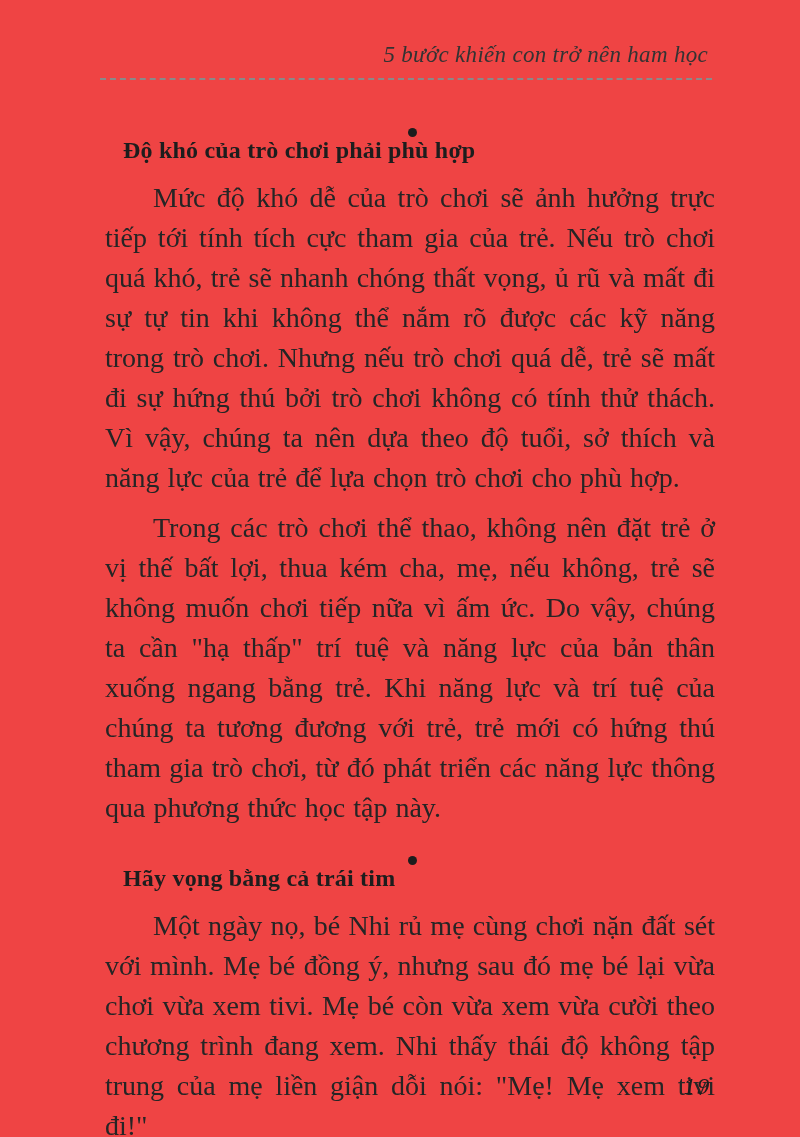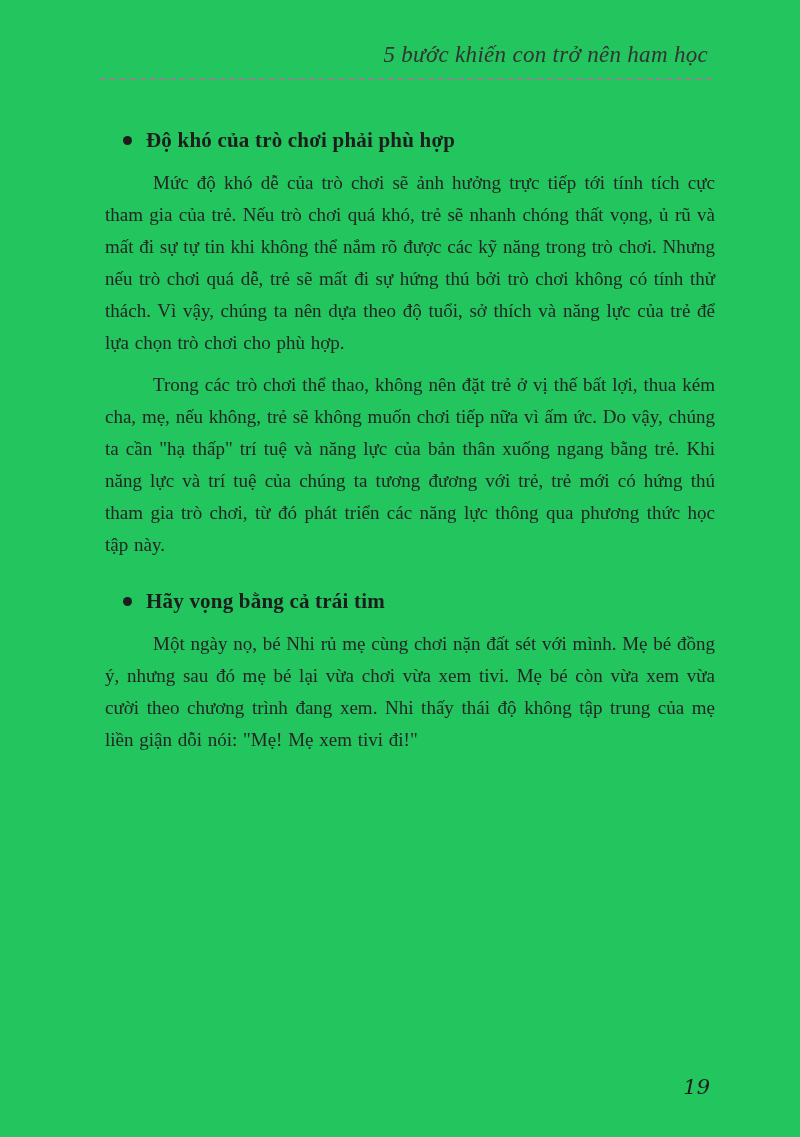--- a/index.html
+++ b/index.html
@@ -4,21 +4,21 @@
 <style>
   html, body {
     margin: 0;
     padding: 0;
     background: #ffffff;
   }
   .page {
     position: relative;
     width: 800px;
     height: 1137px;
-    background: #22c55e;
+    background: #ef4444;
     color: #222222;
     font-family: "Liberation Serif", "DejaVu Serif", serif;
     box-sizing: border-box;
     overflow: hidden;
   }
   .page-header {
     position: absolute;
     top: 42px;
     left: 100px;
     right: 88px;
@@ -38,39 +38,40 @@
     height: 0;
   }
   .content {
     position: absolute;
     top: 100px;
     left: 105px;
     right: 85px;
   }
   .section-heading {
     display: flex;
-    align-items: center;
-    font-size: 21px;
+    align-items: flex-start;
+    font-size: 24px;
     font-weight: bold;
     color: #1d1d1d;
     margin: 28px 0 14px 18px;
     letter-spacing: 0.2px;
+    flex-direction: column;
   }
   .bullet {
     width: 9px;
     height: 9px;
     background: #1d1d1d;
     border-radius: 50%;
     margin-right: 14px;
     flex: 0 0 auto;
     align-self: center;
   }
   .body-par {
-    font-size: 19px;
-    line-height: 32px;
+    font-size: 28px;
+    line-height: 40px;
     text-align: justify;
     text-indent: 48px;
     color: #252525;
     margin: 0 0 10px 0;
     word-spacing: 1px;
   }
   .body-par.italic {
   }
   .page-number {
     position: absolute;

